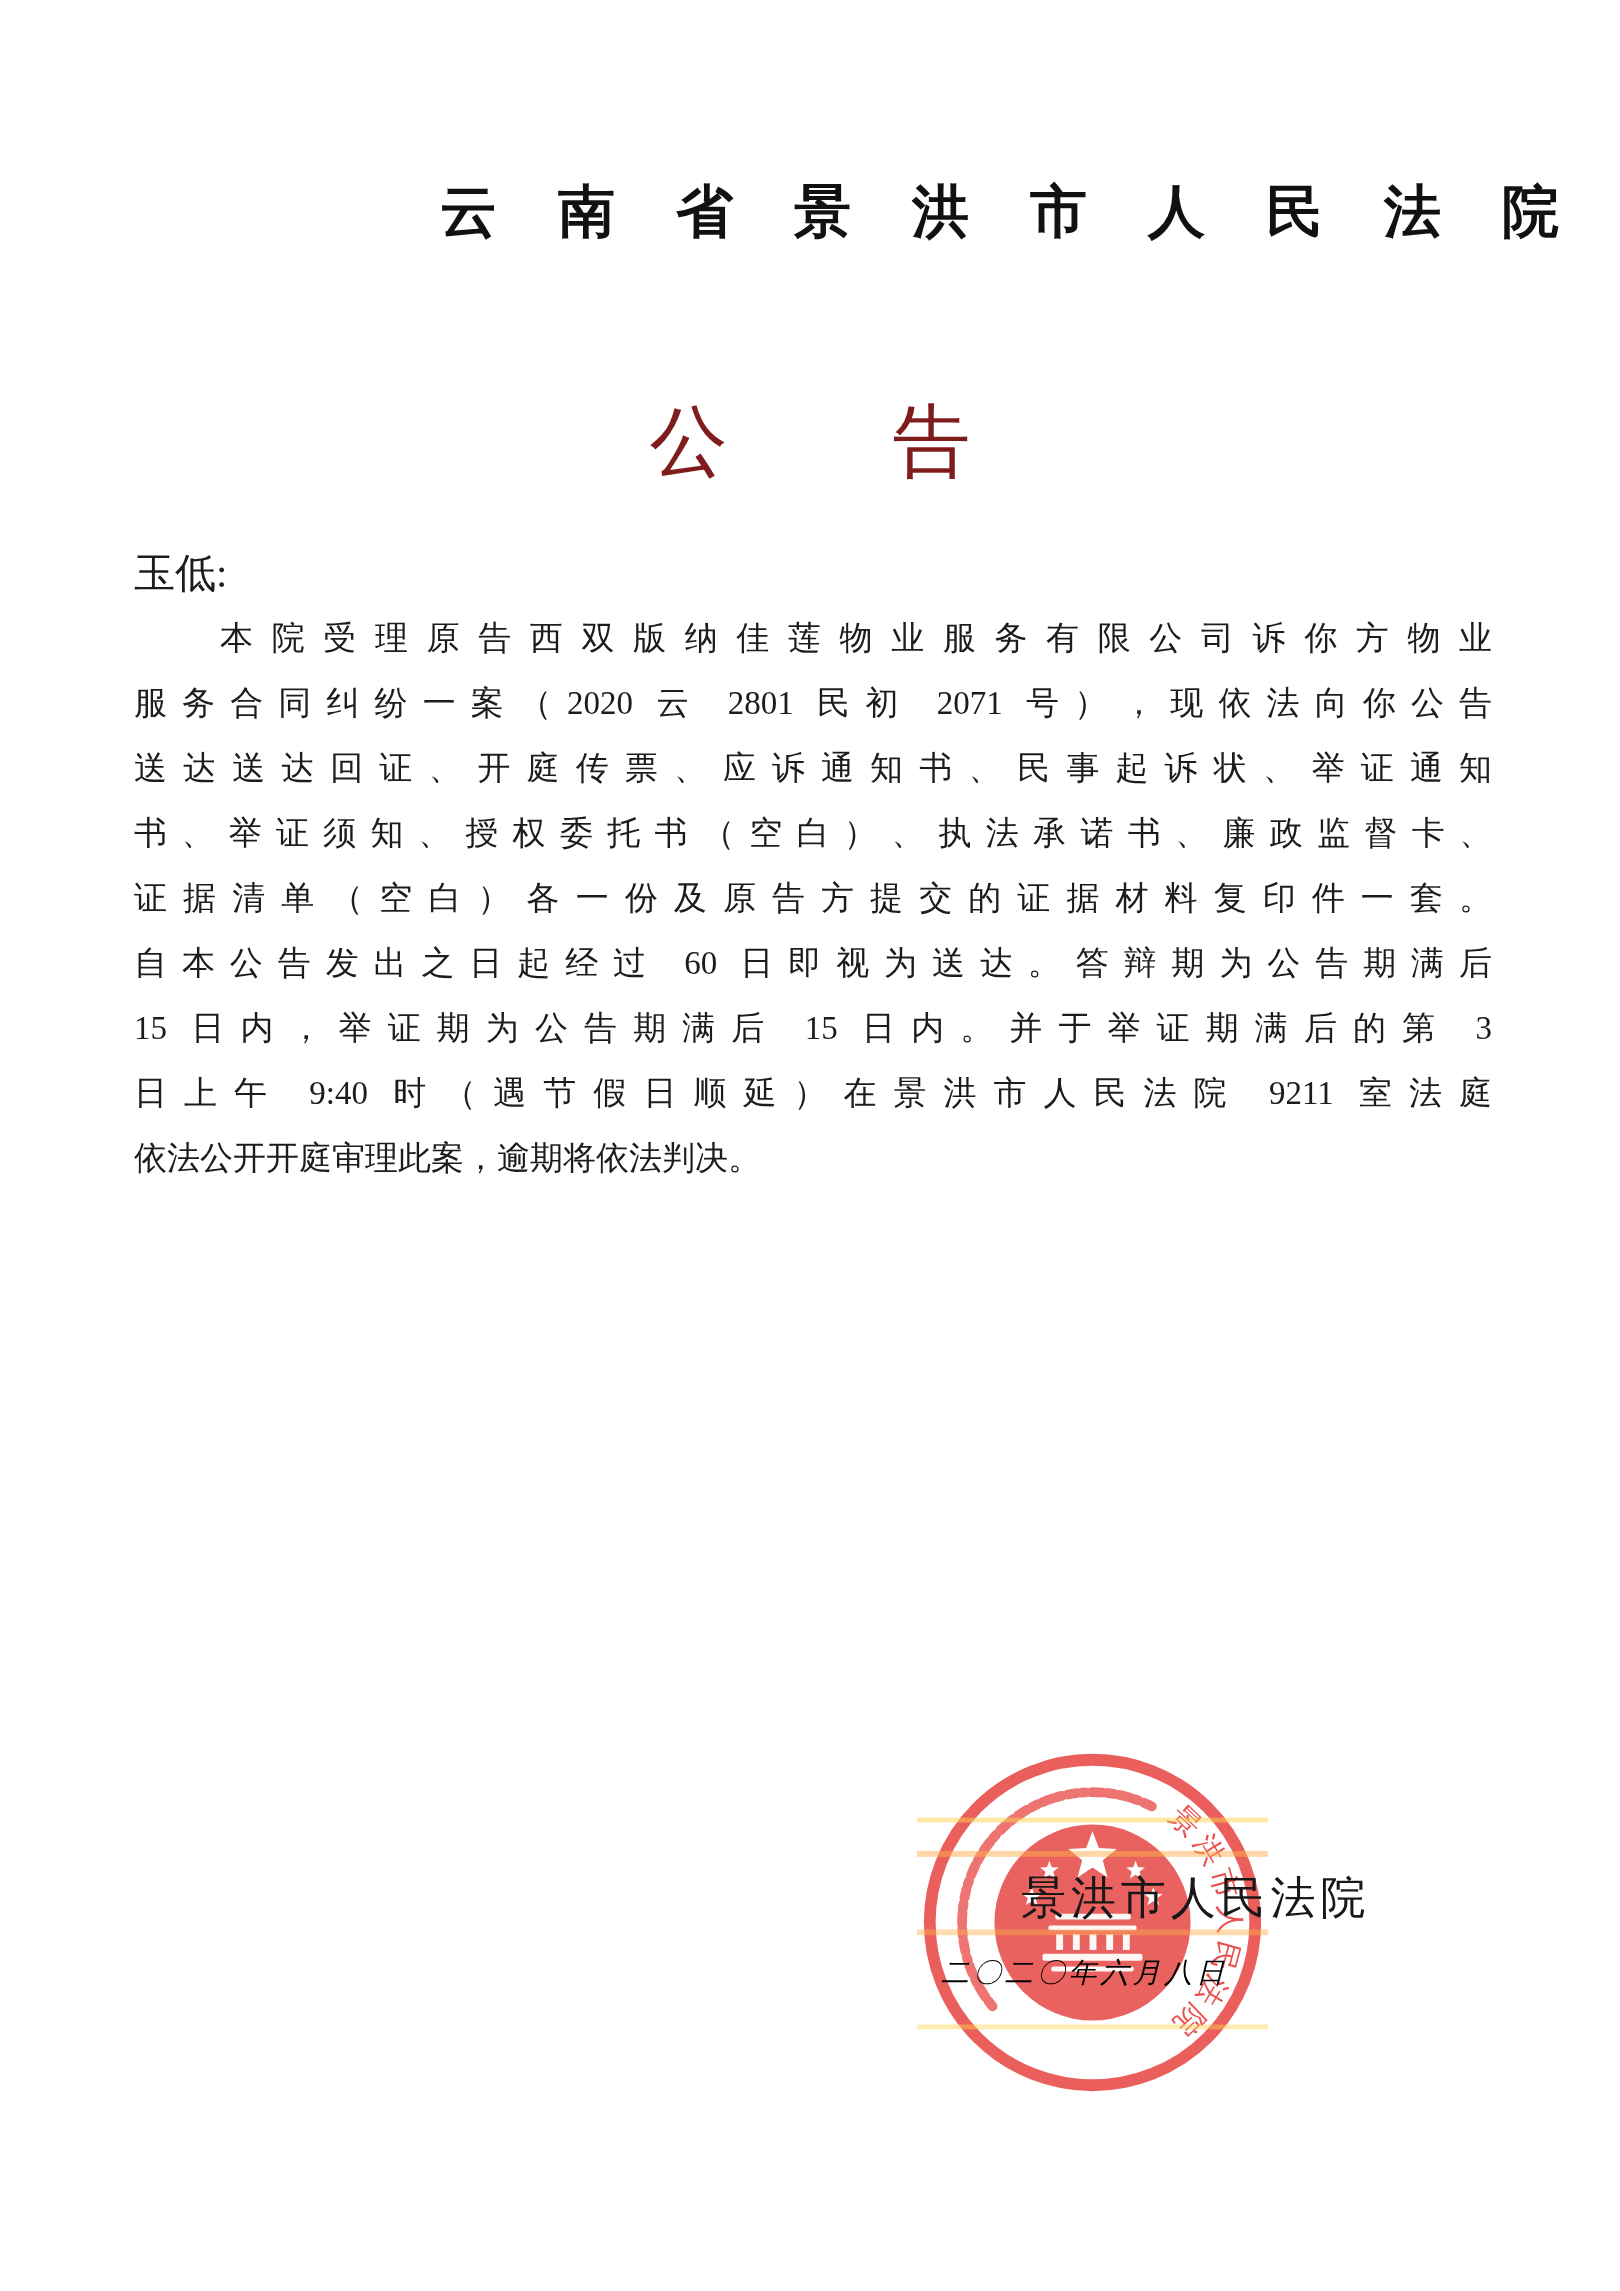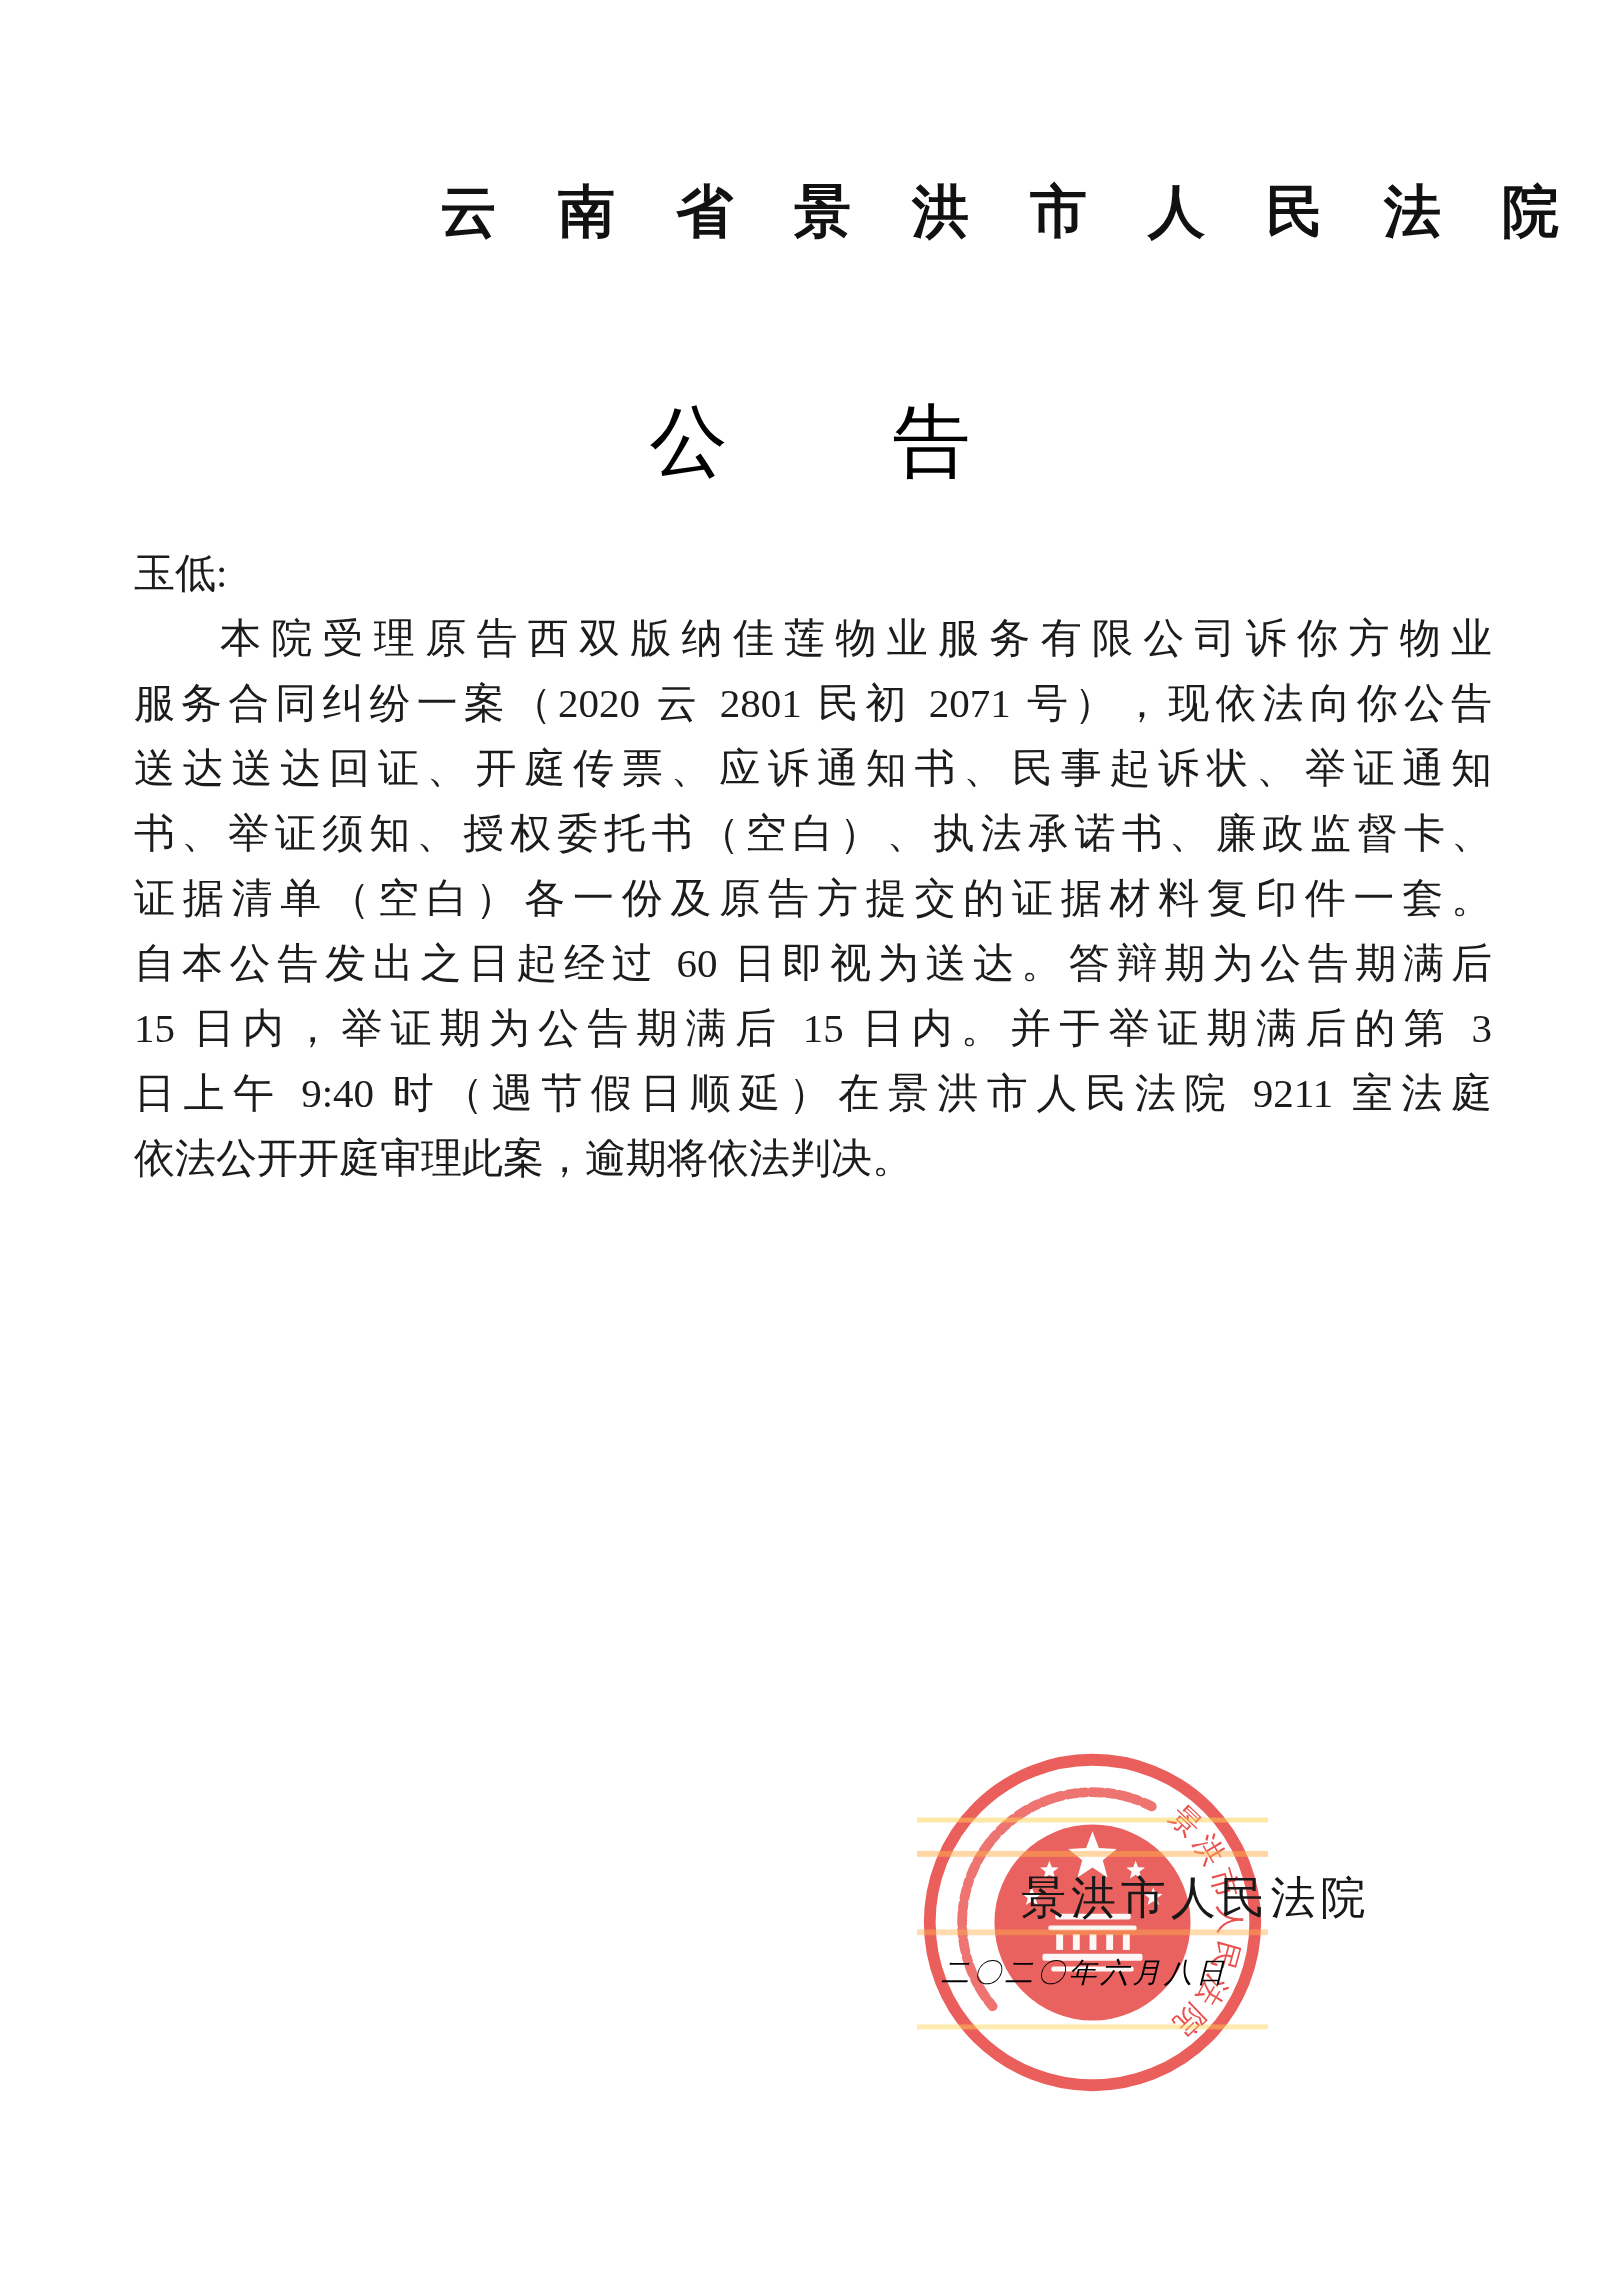--- a/index.html
+++ b/index.html
@@ -26,35 +26,35 @@
     white-space: nowrap;
   }
   .doc-title {
     position: absolute;
     top: 390px; left: 0; right: 0;
     text-align: center;
     font-size: 78px;
     font-weight: 400;
     letter-spacing: 165px;
     text-indent: 165px;
-    color: #000000;
+    color: #7f1d1d;
     white-space: nowrap;
   }
   
   .recipient {
     position: absolute;
     top: 541px; left: 134px;
     font-size: 41px;
     line-height: 65px;
   }
   .body-block {
     position: absolute;
     top: 606px; left: 134px;
     width: 1358px;
-    font-size: 41px;
+    font-size: 33px;
     line-height: 65px;
   }
   .body-line {
     text-align: justify;
     text-align-last: justify;
     height: 65px;
     white-space: nowrap;
   }
   .body-line.first { text-indent: 86px; }
   .body-line.last {

